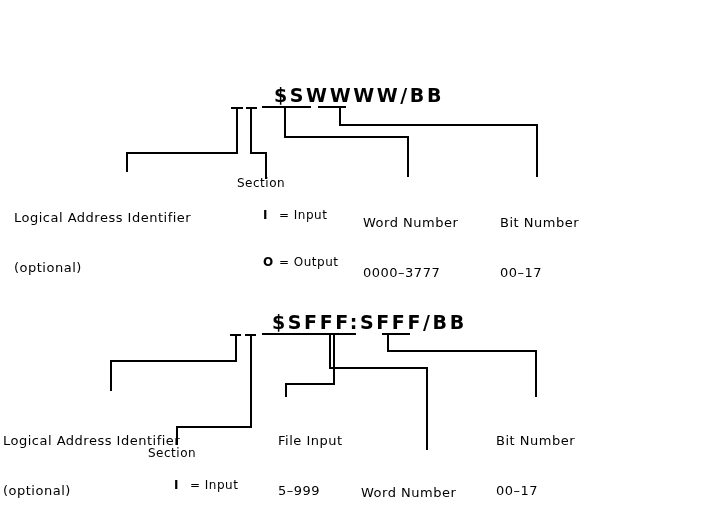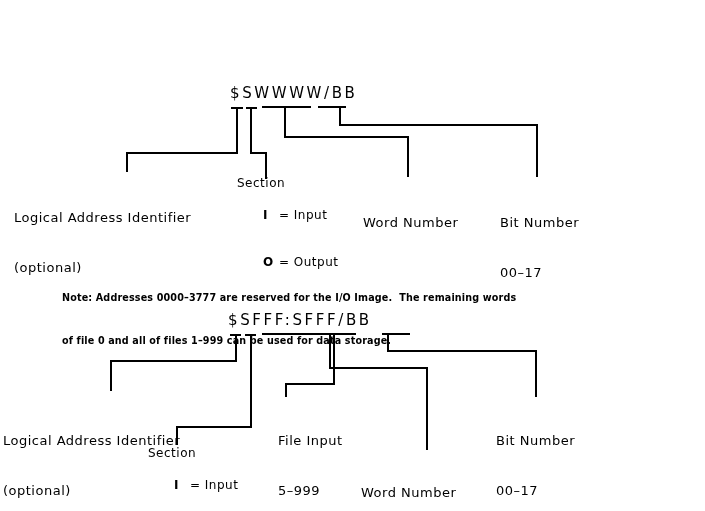--- a/index.html
+++ b/index.html
@@ -30,24 +30,25 @@
     pointer-events: none;
   }
   .lbl {
     position: absolute;
     white-space: pre;
     line-height: 1.30;
     letter-spacing: 0.35px;
   }
   .fmt {
     position: absolute;
-    font-weight: normal;
-    font-size: 15px;
+    font-weight: bold;
+    font-size: 19px;
     letter-spacing: 2.6px;
     white-space: pre;
+    margin-left: 44px;
   }
   .label-title {
     font-size: 13px;
     letter-spacing: 0.5px;
   }
   .note {
     position: absolute;
     font-size: 9.6px;
     font-weight: bold;
     line-height: 1.48;
@@ -122,31 +123,28 @@
     <span class="sect-row">
       <span class="sect-key">I</span><span>= Input</span>
     </span>
     <span class="sect-row">
       <span class="sect-key">O</span><span>= Output</span>
     </span>
   </div>
 
   <div class="lbl label-title" style="left:363px; top:181px;">
     <span class="stack-line">Word Number</span>
+    <span class="stack-line">0000–3777</span>
   </div>
 
   <div class="lbl label-title" style="left:500px; top:181px;">
     <span class="stack-line">Bit Number</span>
     <span class="stack-line">00–17</span>
   </div>
 
-  <div class="note" style="left:62px; top:263px;">
-    <span class="stack-line">Note: Addresses 0000–3777 are reserved for the I/O Image.  The remaining words</span>
-    <span class="stack-line">of file 0 and all of files 1–999 can be used for data storage.</span>
-  </div>
 
   <div class="fmt" style="left:228px; top:311px;">$SFFF:SFFF/BB</div>
 
   <div class="lbl label-title" style="left:3px; top:399px;">
     <span class="stack-line">Logical Address Identifier</span>
     <span class="stack-line">(optional)</span>
   </div>
 
   <div class="sect-block" style="left:148px; top:446px;">
     <span class="sect-row">Section</span>

